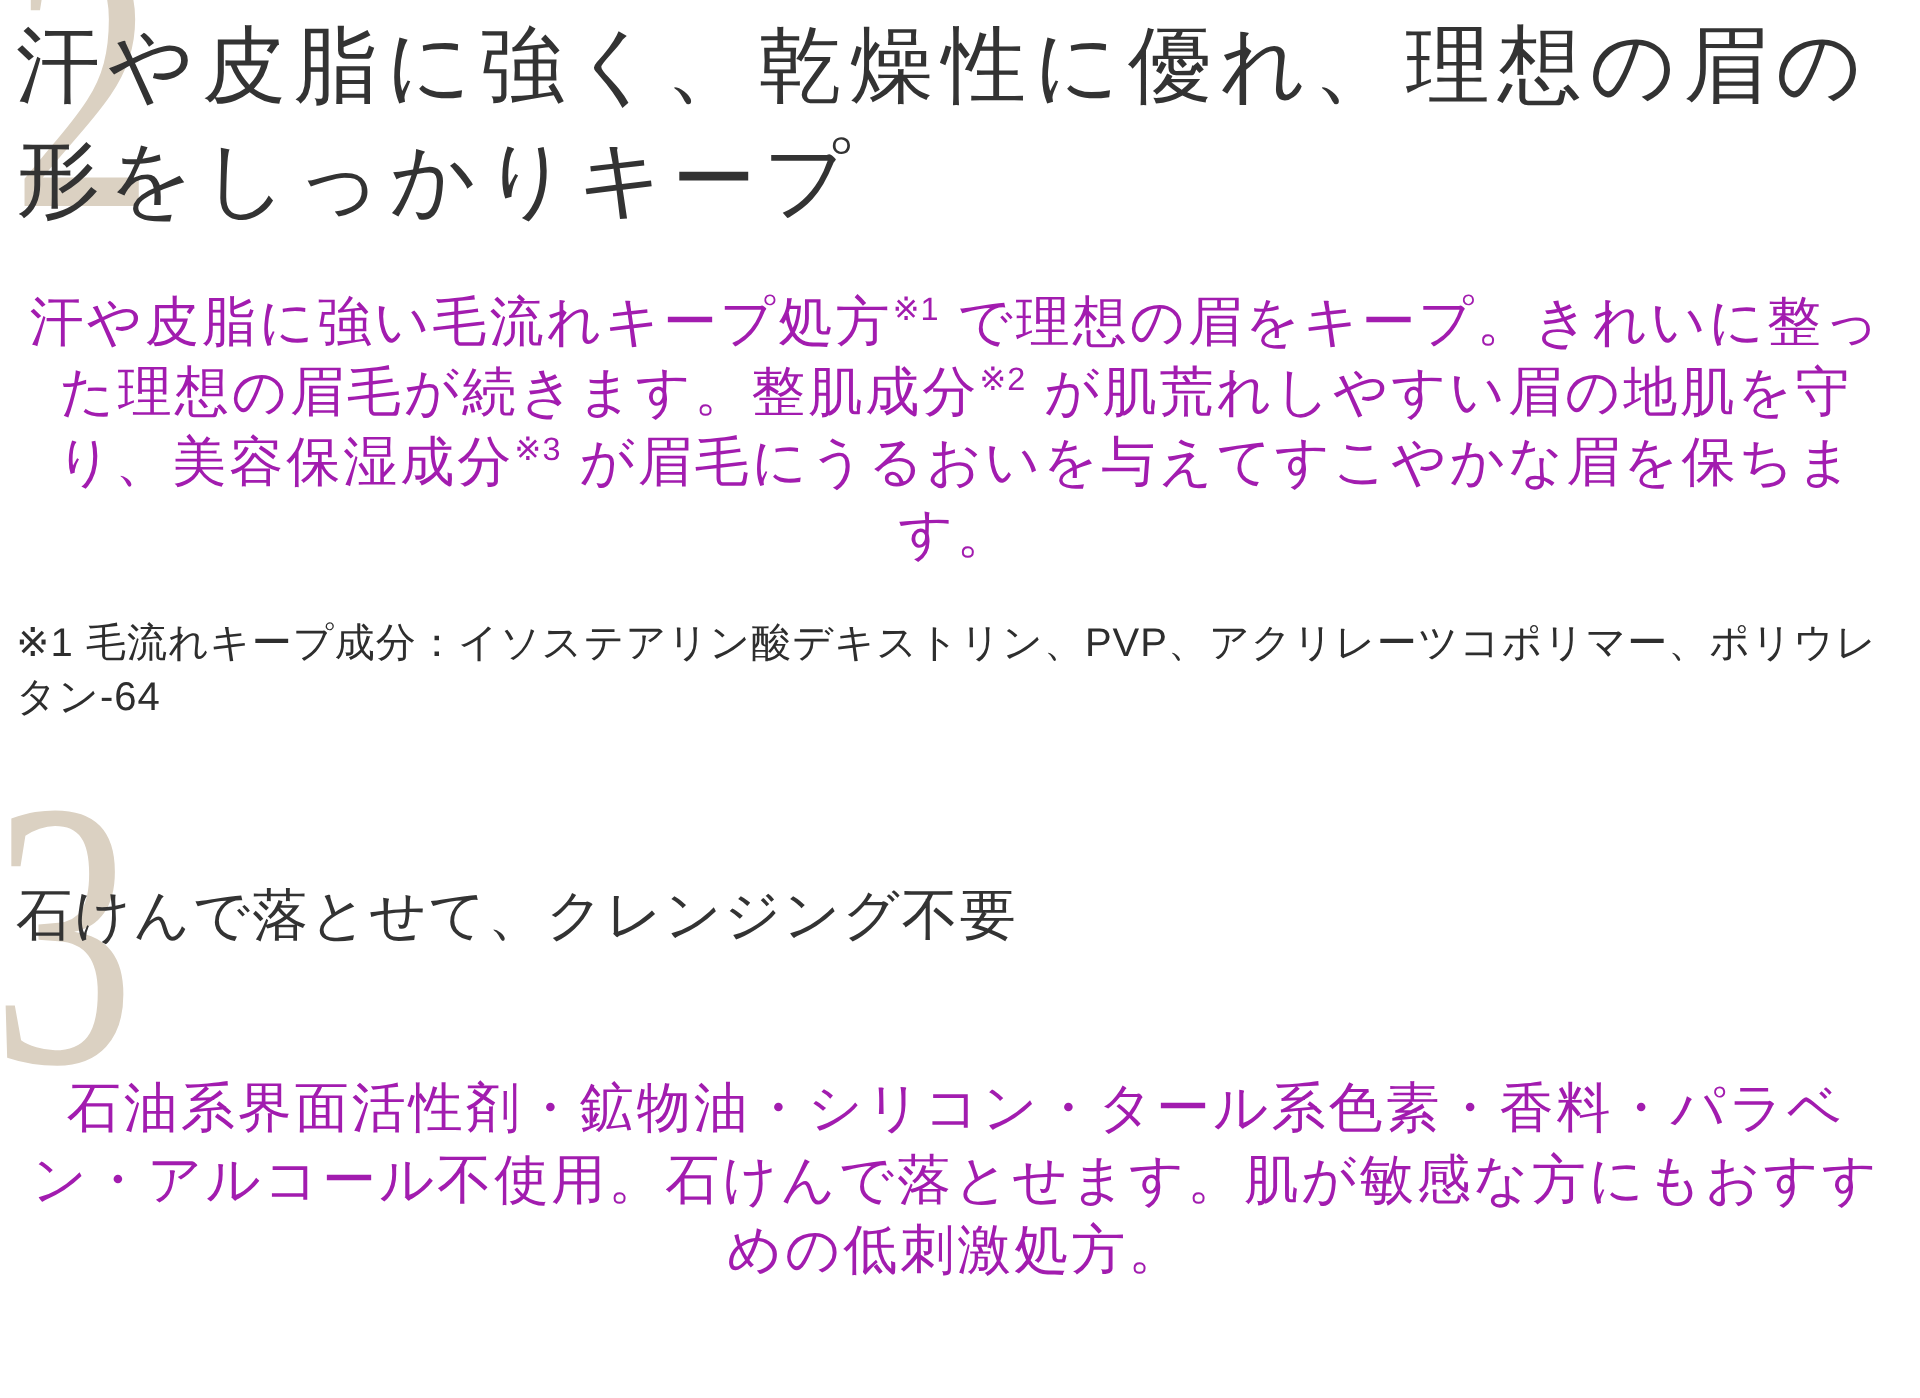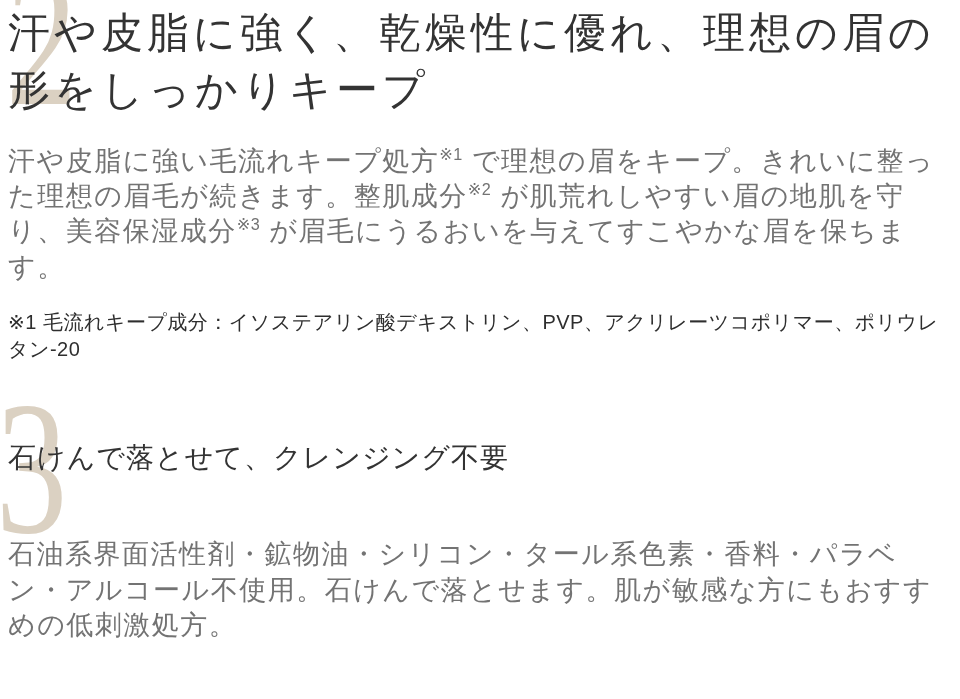--- a/index.html
+++ b/index.html
@@ -53,21 +53,22 @@
     letter-spacing: 1px;
   }
 
   .body-text {
     position: relative;
     z-index: 1;
     margin: 26px 0 0 0;
     font-size: 27px;
     line-height: 1.3;
     letter-spacing: 1.5px;
-    color: #737373;
+    color: #a21caf;
+    text-align: center;
   }
   .section-3 .body-text { margin-top: 60px; }
 
   sup.ref {
     font-size: 0.6em;
     line-height: 0;
     vertical-align: super;
     letter-spacing: 0.5px;
   }
 
@@ -87,21 +88,21 @@
 </head>
 <body>
 
 <div class="page">
 
   <section class="section section-2">
     <span class="numeral numeral-2">2</span>
     <h2 class="heading">汗や皮脂に強く、乾燥性に優れ、理想の眉の形をしっかりキープ</h2>
     <p class="body-text"><span>汗や皮脂に強い毛流れキープ処方</span><sup class="ref">※1</sup><span> で理想の眉をキープ。きれいに整った理想の眉毛が続きます。整肌成分</span><sup class="ref">※2</sup><span> が肌荒れしやすい眉の地肌を守り、美容保湿成分</span><sup class="ref">※3</sup><span> が眉毛にうるおいを与えてすこやかな眉を保ちます。</span></p>
     <div class="footnotes">
-      <p class="footnote">※1 毛流れキープ成分：イソステアリン酸デキストリン、PVP、アクリレーツコポリマー、ポリウレタン-20</p>
+      <p class="footnote">※1 毛流れキープ成分：イソステアリン酸デキストリン、PVP、アクリレーツコポリマー、ポリウレタン-64</p>
     </div>
   </section>
 
   <section class="section section-3">
     <span class="numeral numeral-3">3</span>
     <h2 class="heading">石けんで落とせて、クレンジング不要</h2>
     <p class="body-text">石油系界面活性剤・鉱物油・シリコン・タール系色素・香料・パラベン・アルコール不使用。石けんで落とせます。肌が敏感な方にもおすすめの低刺激処方。</p>
   </section>
 
 </div>

